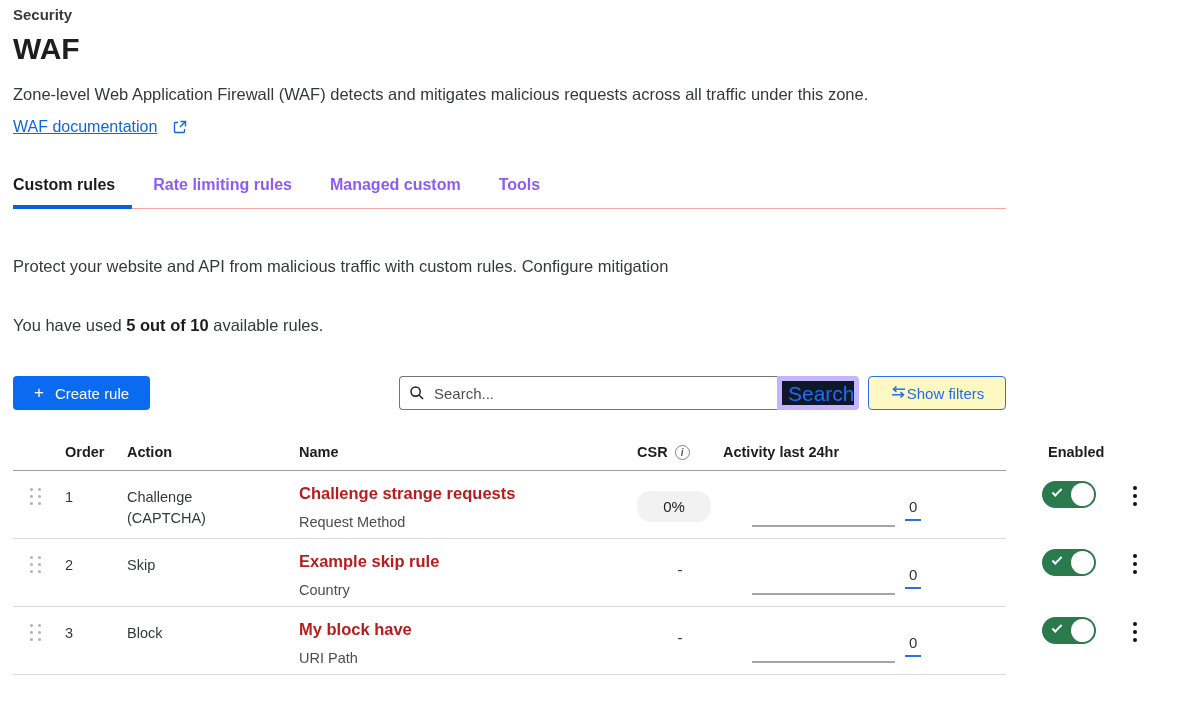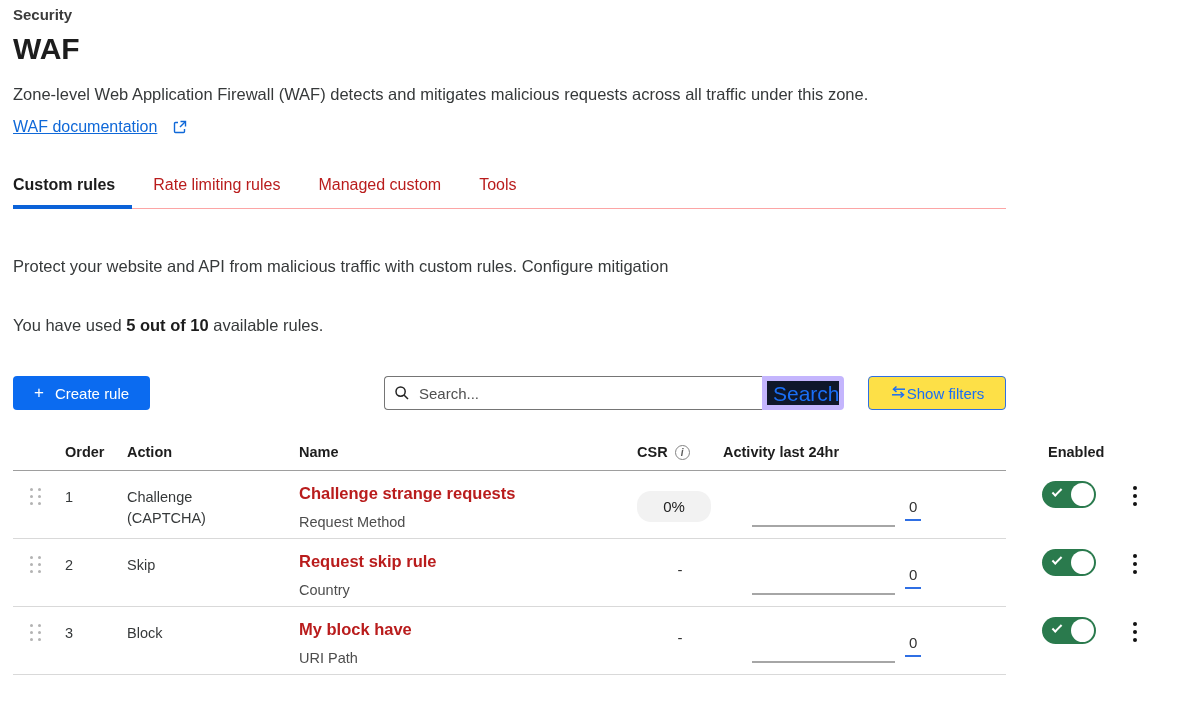--- a/index.html
+++ b/index.html
@@ -14,21 +14,21 @@
   
   .eyebrow { font-size:15px; font-weight:700; color:#3b3b3b; }
   .title { font-size:30px; font-weight:700; color:#1d1d1d; margin:9px 0 0 0; }
   .desc { font-size:16.5px; margin-top:19px; color:#36393a; }
   .doclink-row { margin-top:14px; }
   .doclink { color:#0f68d8; font-size:16px; text-decoration:underline; display:inline-flex; align-items:center; gap:16px; cursor:pointer; }
   .ext-icon svg { display:block; }
 
   
   .tabs { display:flex; margin-top:28px; border-bottom:1px solid #fca5a5; }
-  .tab { font-size:16px; color:#b91c1c; padding:12px 0 14px 0; margin-right:38px; position:relative; cursor:pointer; }
+  .tab { font-size:16px; color:#8b5cf6; padding:12px 0 14px 0; margin-right:38px; position:relative; cursor:pointer;font-weight:bold; }
   .tab.active { font-weight:700; color:#1c1c1c; }
   .tab.active::after { content:""; position:absolute; left:0; right:-17px; bottom:-1px; height:4px; background:#0b62d8; }
 
   
   .intro { margin-top:43px; font-size:16.5px; line-height:28px; color:#36393a; }
   .intro span { display:block; }
   .intro .l2 span { display:inline; }
   .inline-link { color:#0f68d8; text-decoration:underline; cursor:pointer; }
   .usage { margin-top:36px; font-size:16.5px; }
   .usage b { color:#1d1d1d; }
@@ -39,21 +39,21 @@
     font-size:15px; font-family:inherit; padding:0 21px; display:flex; align-items:center; gap:11px; cursor:pointer; }
   .plus { font-size:17px; font-weight:400; }
   .right-tools { display:flex; }
   .search-wrap { position:relative; display:flex; }
   .search-input { width:378px; height:34px; border:1px solid #757575; border-right:none;
     border-radius:4px 0 0 4px; padding:0 10px 0 34px; font-size:15px; color:#333; font-family:inherit; outline:none; }
   .search-input::placeholder { color:#4f4f4f; opacity:1; }
   .search-icon { position:absolute; left:10px; top:9px; pointer-events:none; }
   .btn-search { width:82px; height:34px; border:5px solid #c4b5fd; background:#0f172a; color:#1a6ef5;
     font-size:21px; font-family:inherit; border-radius:0 4px 4px 0; cursor:pointer; }
-  .btn-filters { margin-left:24px; width:138px; height:34px; border:1px solid #2f6fe4; background:#fde047; color:#1a6ef5;
+  .btn-filters { margin-left:9px; width:138px; height:34px; border:1px solid #2f6fe4; background:#fef9c3; color:#1a6ef5;
     font-size:15px; font-family:inherit; border-radius:4px; display:flex; align-items:center; justify-content:center; cursor:pointer; }
 
   
   .table { margin-top:28px; }
   .tr { display:grid; grid-template-columns:52px 62px 172px 321px 103px 307px 80px 54px; }
   .thead { border-bottom:1px solid #9e9e9e; }
   .th { font-size:14.5px; font-weight:700; color:#1d1d1d; padding:6px 0 10px 0; }
   .th-csr { display:flex; align-items:center; gap:7px; padding-left:17px; }
   .th-enabled { padding-left:18px; }
   .info-icon { width:15px; height:15px; border:1px solid #848484; border-radius:50%; color:#5a5a5a;
@@ -214,21 +214,21 @@
             <i></i>
             <i></i>
           </span>
       </div>
       <div class="cell">2</div>
       <div class="cell">
         <div>Skip</div>
         <div></div>
       </div>
       <div class="cell name-cell">
-        <a class="name-link">Request skip rule</a>
+        <a class="name-link">Example skip rule</a>
         <div class="sub">Country</div>
       </div>
       <div class="cell csr-cell" style="padding-top:10px;"><span class="csr-dash">-</span></div>
       <div class="cell activity-cell">
         <span class="spark"></span>
         <a class="activity-count">0</a>
       </div>
       <div class="cell enabled-cell">
         <span class="toggle"><span class="check"></span><span class="knob"></span></span>
       </div>

